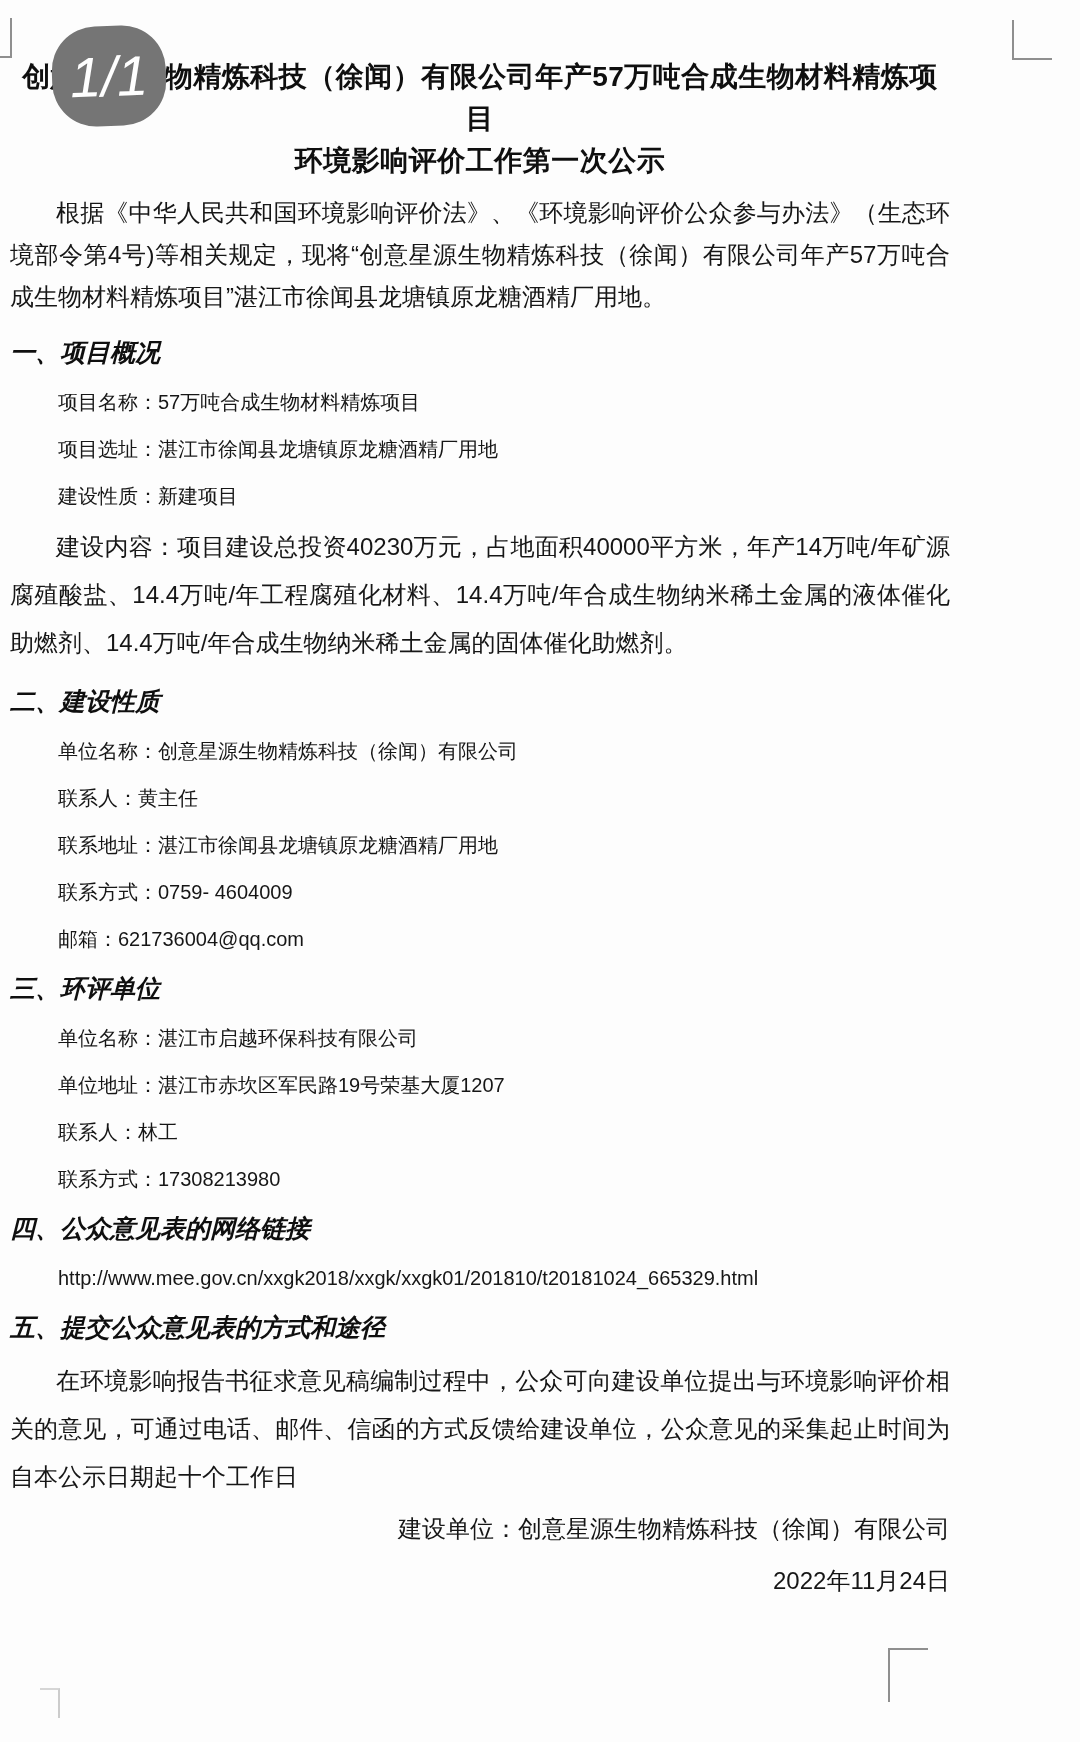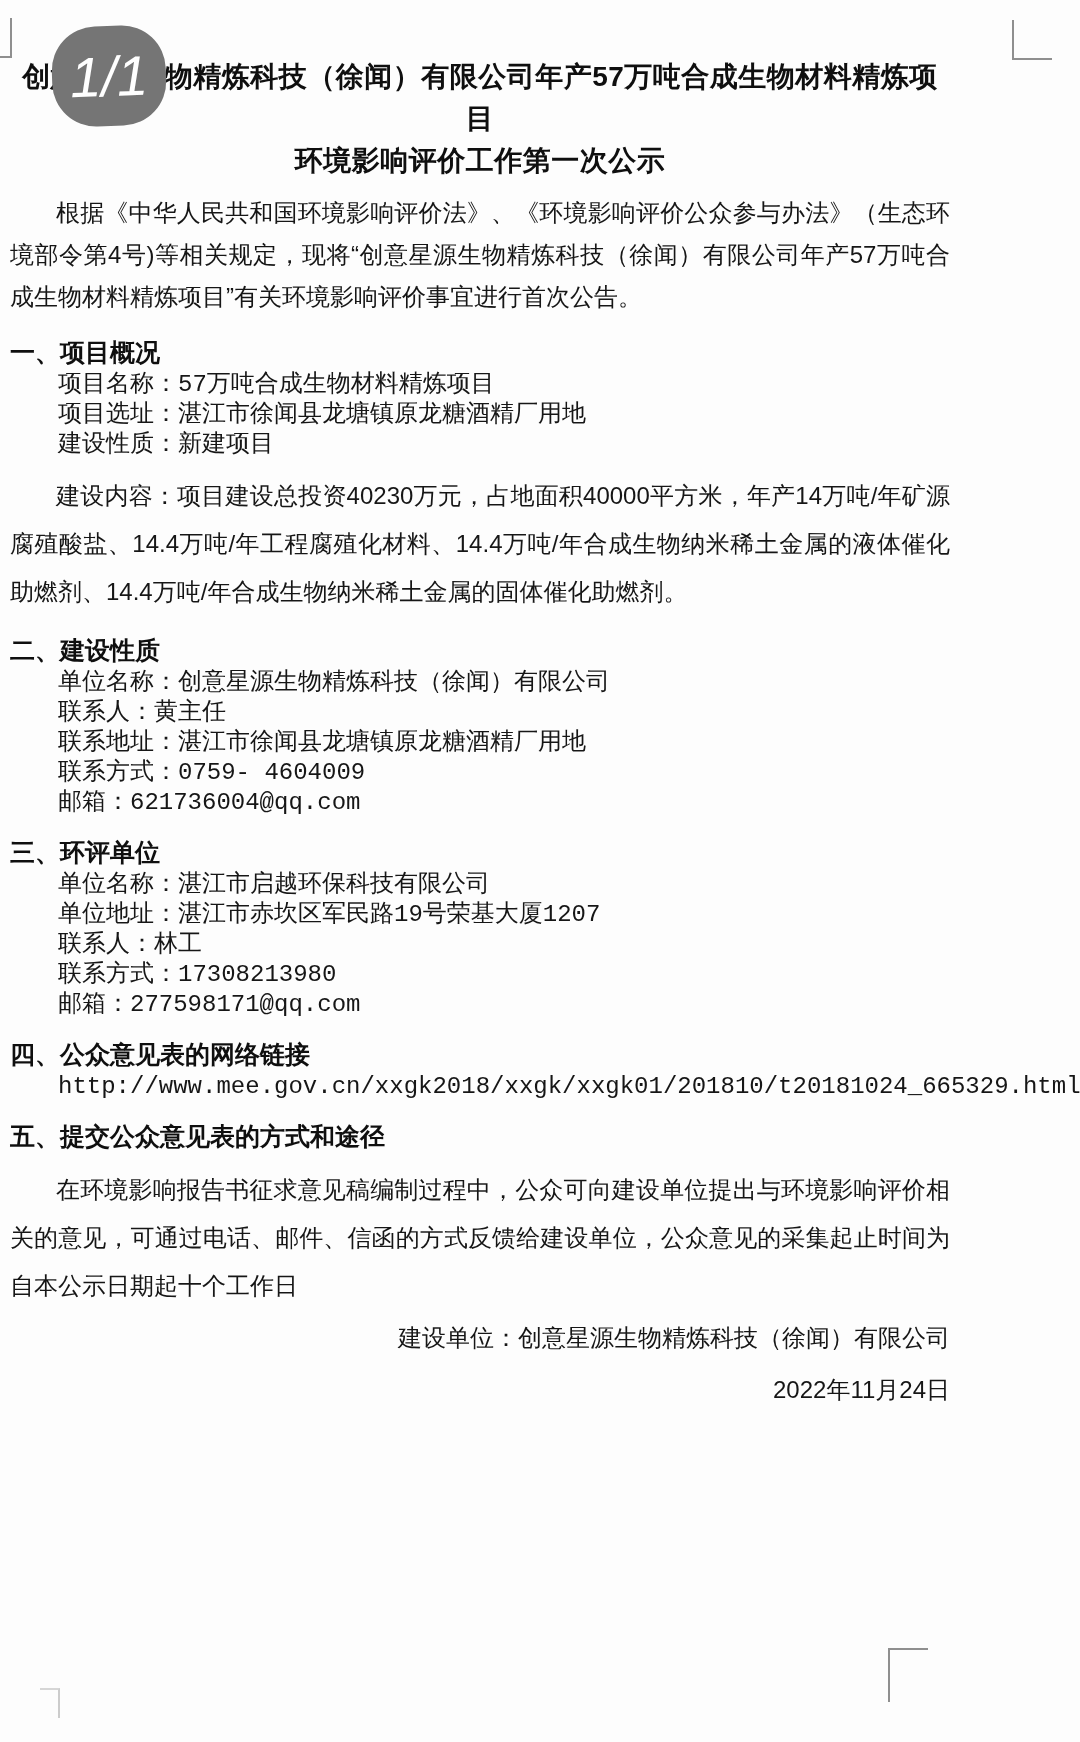--- a/index.html
+++ b/index.html
@@ -36,26 +36,27 @@
     line-height: 42px;
     text-indent: 46px;
     text-align: justify;
   }
   .sec-heading {
     margin-top: 16px;
     font-size: 25px;
     font-weight: 700;
     line-height: 36px;
     color: #0f0f0f;
+    font-style: italic;
   }
   .item {
-    font-size: 24px;
+    margin-top: 17px;
+    font-size: 20px;
     line-height: 30px;
     padding-left: 48px;
-    font-family: Liberation Mono, monospace;
   }
   .sec-para {
     margin-top: 12px;
     font-size: 24px;
     line-height: 48px;
     text-indent: 46px;
     text-align: justify;
   }
   .footer {
     margin-top: 12px;
@@ -120,21 +121,21 @@
   <div class="mark tr"></div>
   <div class="mark br"></div>
   <div class="mark bl"></div>
 
   <div class="badge">1/1</div>
 
   <div class="content">
     <div class="doc-title">创意星源生物精炼科技（徐闻）有限公司年产57万吨合成生物材料精炼项目</div>
     <div class="doc-title second">环境影响评价工作第一次公示</div>
 
-    <div class="intro">根据《中华人民共和国环境影响评价法》、《环境影响评价公众参与办法》（生态环境部令第4号)等相关规定，现将“创意星源生物精炼科技（徐闻）有限公司年产57万吨合成生物材料精炼项目”有关环境影响评价事宜进行首次公告。</div>
+    <div class="intro">根据《中华人民共和国环境影响评价法》、《环境影响评价公众参与办法》（生态环境部令第4号)等相关规定，现将“创意星源生物精炼科技（徐闻）有限公司年产57万吨合成生物材料精炼项目”湛江市徐闻县龙塘镇原龙糖酒精厂用地。</div>
 
     <div id="sections">
         <div>
           <div class="sec-heading">一、项目概况</div>
           <div class="item">项目名称：57万吨合成生物材料精炼项目</div>
           <div class="item">项目选址：湛江市徐闻县龙塘镇原龙糖酒精厂用地</div>
           <div class="item">建设性质：新建项目</div>
           <div class="sec-para">建设内容：项目建设总投资40230万元，占地面积40000平方米，年产14万吨/年矿源腐殖酸盐、14.4万吨/年工程腐殖化材料、14.4万吨/年合成生物纳米稀土金属的液体催化助燃剂、14.4万吨/年合成生物纳米稀土金属的固体催化助燃剂。</div>
         </div>
         <div>
@@ -144,21 +145,20 @@
           <div class="item">联系地址：湛江市徐闻县龙塘镇原龙糖酒精厂用地</div>
           <div class="item">联系方式：0759- 4604009</div>
           <div class="item">邮箱：621736004@qq.com</div>
         </div>
         <div>
           <div class="sec-heading">三、环评单位</div>
           <div class="item">单位名称：湛江市启越环保科技有限公司</div>
           <div class="item">单位地址：湛江市赤坎区军民路19号荣基大厦1207</div>
           <div class="item">联系人：林工</div>
           <div class="item">联系方式：17308213980</div>
-          <div class="item">邮箱：277598171@qq.com</div>
         </div>
         <div>
           <div class="sec-heading">四、公众意见表的网络链接</div>
           <div class="item">http://www.mee.gov.cn/xxgk2018/xxgk/xxgk01/201810/t20181024_665329.html</div>
         </div>
         <div>
           <div class="sec-heading">五、提交公众意见表的方式和途径</div>
           <div class="sec-para">在环境影响报告书征求意见稿编制过程中，公众可向建设单位提出与环境影响评价相关的意见，可通过电话、邮件、信函的方式反馈给建设单位，公众意见的采集起止时间为自本公示日期起十个工作日</div>
         </div>
       </div>

